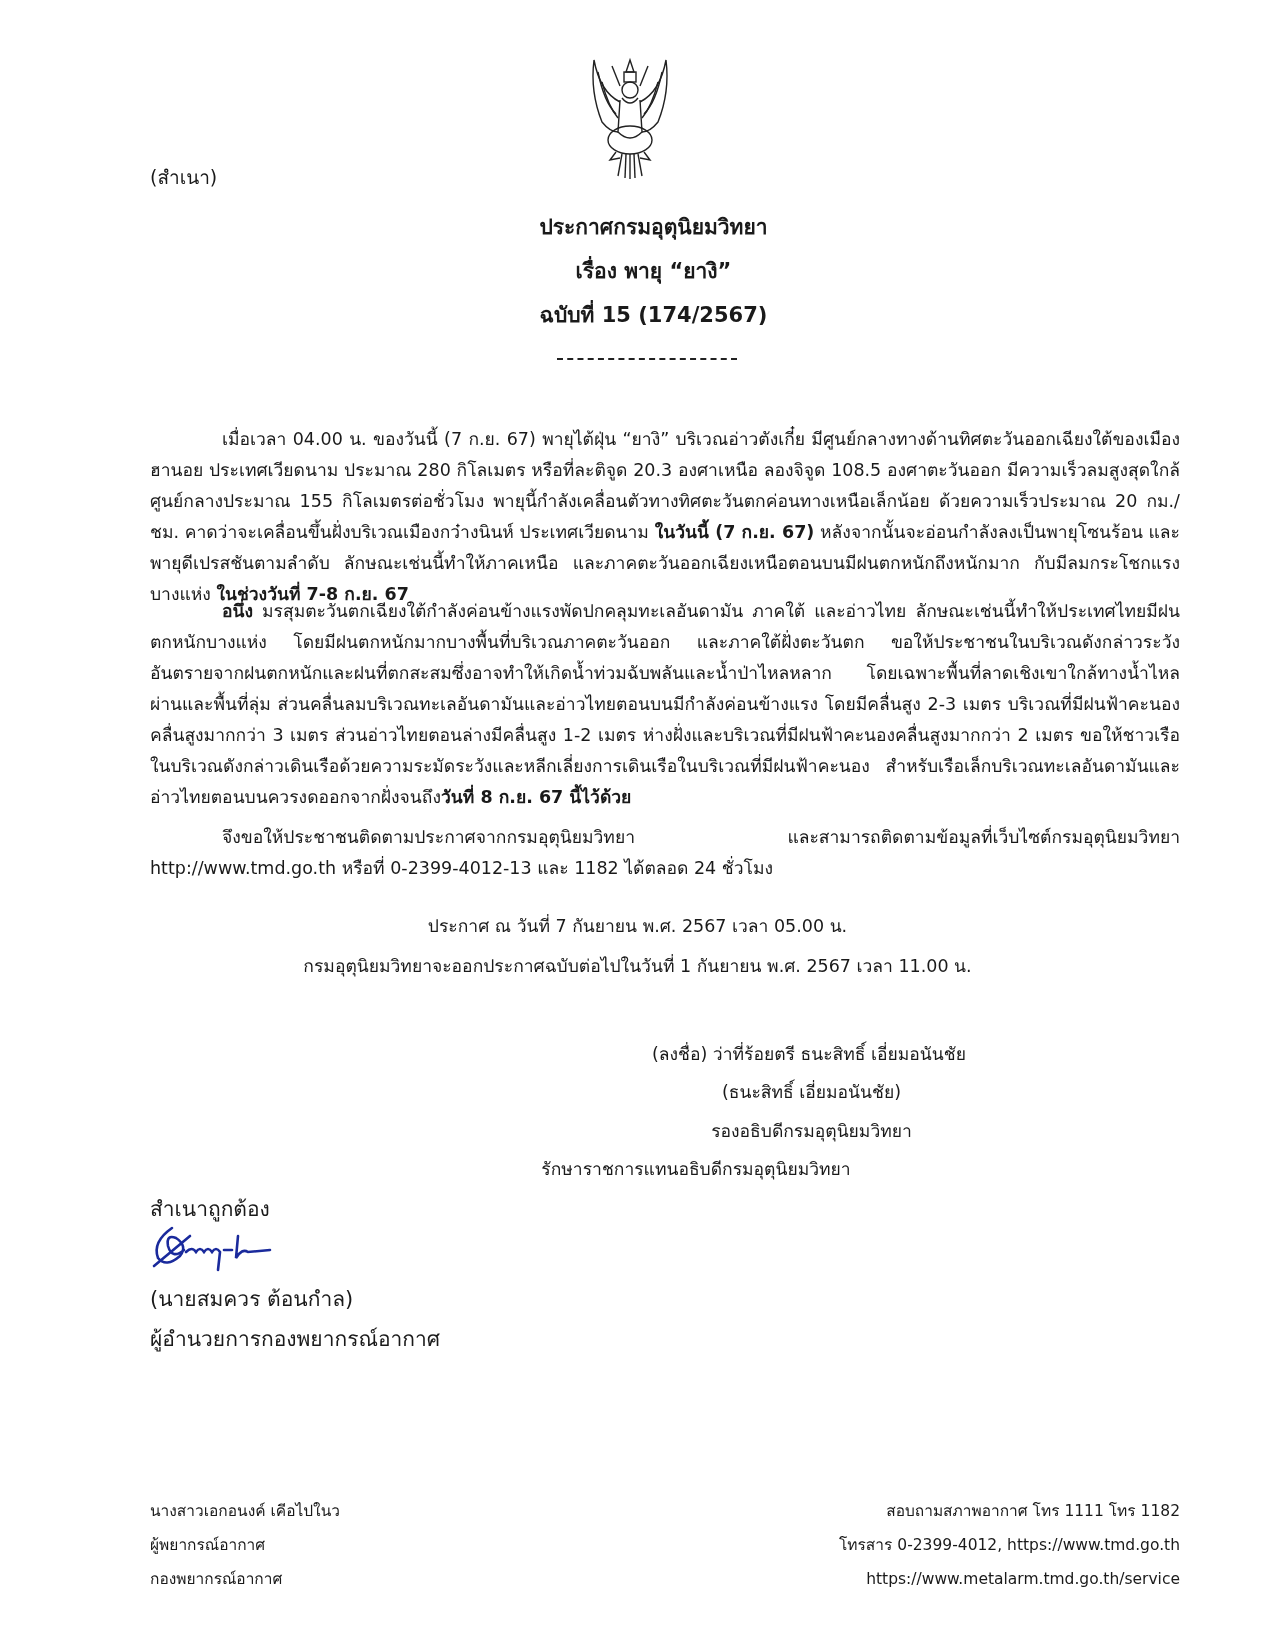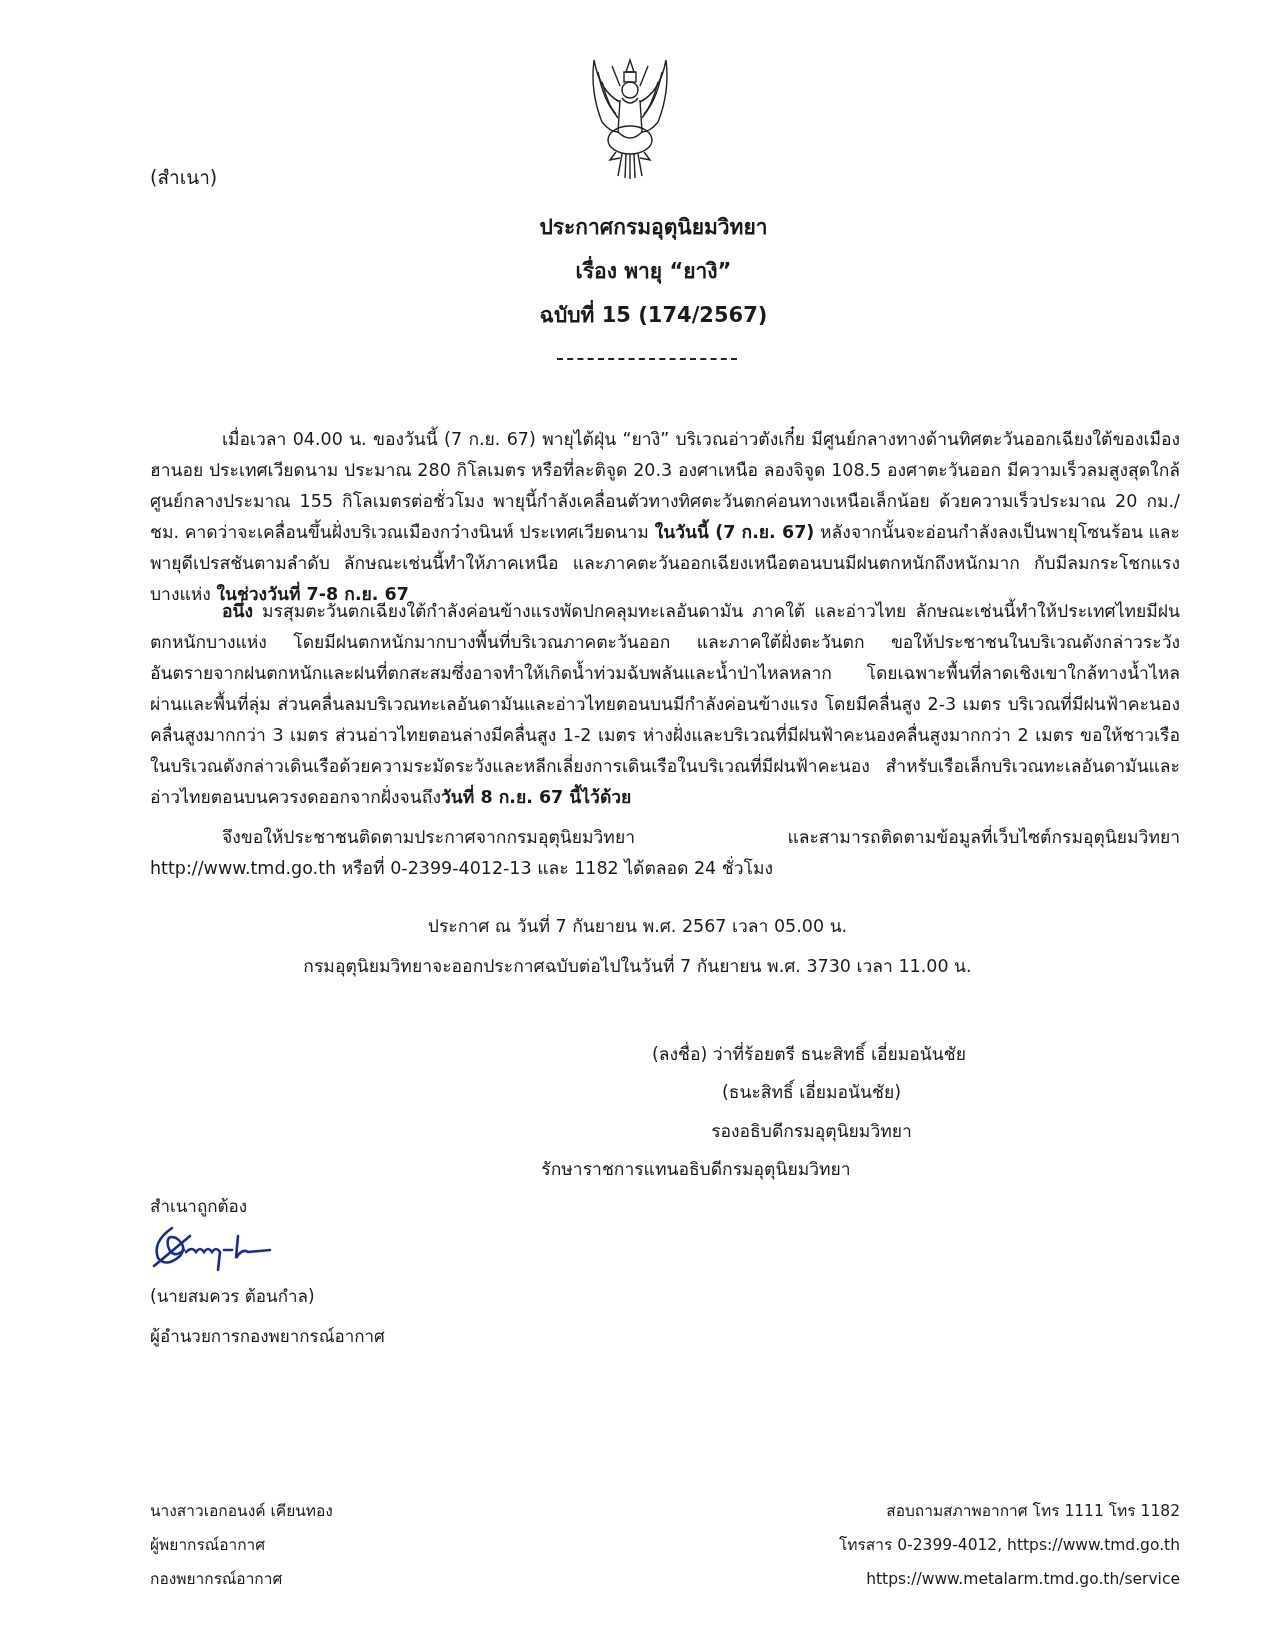--- a/index.html
+++ b/index.html
@@ -20,21 +20,21 @@
   .indent { display: inline-block; width: 72px; }
   b { font-weight: bold; }
   .center-line { left: 0; width: 1275px; text-align: center; font-size: 17.5px; }
   .announce1 { top: 912px; }
   .announce2 { top: 952px; }
   .sig { font-size: 17.5px; }
   .sig1 { left: 652px; top: 1040px; }
   .sig2 { left: 0; width: 1275px; padding-left: 348px; box-sizing: border-box; text-align: center; top: 1078px; }
   .sig3 { left: 0; width: 1275px; padding-left: 348px; box-sizing: border-box; text-align: center; top: 1117px; }
   .sig4 { left: 0; width: 1044px; padding-left: 348px; box-sizing: border-box; text-align: center; top: 1155px; }
-  .cert { left: 150px; font-size: 17px; }
+  .cert { left: 150px; font-size: 21px; }
   .cert1 { top: 1192px; }
   .signature { left: 150px; top: 1222px; width: 130px; height: 52px; }
   .cert2 { top: 1282px; }
   .cert3 { top: 1322px; }
   .foot { font-size: 15.5px; line-height: 34px; }
   .foot-left { left: 150px; top: 1494px; }
   .foot-right { right: 95px; top: 1494px; text-align: right; }
 </style>
 </head>
 <body>
@@ -80,21 +80,21 @@
 
 <div class="abs body p2">
   <span class="indent"></span><b>อนึ่ง</b><span> มรสุมตะวันตกเฉียงใต้กำลังค่อนข้างแรงพัดปกคลุมทะเลอันดามัน ภาคใต้ และอ่าวไทย ลักษณะเช่นนี้ทำให้ประเทศไทยมีฝนตกหนักบางแห่ง โดยมีฝนตกหนักมากบางพื้นที่บริเวณภาคตะวันออก และภาคใต้ฝั่งตะวันตก ขอให้ประชาชนในบริเวณดังกล่าวระวังอันตรายจากฝนตกหนักและฝนที่ตกสะสมซึ่งอาจทำให้เกิดน้ำท่วมฉับพลันและน้ำป่าไหลหลาก โดยเฉพาะพื้นที่ลาดเชิงเขาใกล้ทางน้ำไหลผ่านและพื้นที่ลุ่ม ส่วนคลื่นลมบริเวณทะเลอันดามันและอ่าวไทยตอนบนมีกำลังค่อนข้างแรง โดยมีคลื่นสูง 2-3 เมตร บริเวณที่มีฝนฟ้าคะนองคลื่นสูงมากกว่า 3 เมตร ส่วนอ่าวไทยตอนล่างมีคลื่นสูง 1-2 เมตร ห่างฝั่งและบริเวณที่มีฝนฟ้าคะนองคลื่นสูงมากกว่า 2 เมตร ขอให้ชาวเรือในบริเวณดังกล่าวเดินเรือด้วยความระมัดระวังและหลีกเลี่ยงการเดินเรือในบริเวณที่มีฝนฟ้าคะนอง สำหรับเรือเล็กบริเวณทะเลอันดามันและอ่าวไทยตอนบนควรงดออกจากฝั่งจนถึง</span><b>วันที่ 8 ก.ย. 67 นี้ไว้ด้วย</b>
 </div>
 
 <div class="abs body p3">
   <span class="indent"></span><span>จึงขอให้ประชาชนติดตามประกาศจากกรมอุตุนิยมวิทยา และสามารถติดตามข้อมูลที่เว็บไซต์กรมอุตุนิยมวิทยา http://www.tmd.go.th หรือที่ 0-2399-4012-13 และ 1182 ได้ตลอด 24 ชั่วโมง</span>
 </div>
 
 <div class="abs center-line announce1">ประกาศ ณ วันที่ 7 กันยายน พ.ศ. 2567 เวลา 05.00 น.</div>
-<div class="abs center-line announce2">กรมอุตุนิยมวิทยาจะออกประกาศฉบับต่อไปในวันที่ 7 กันยายน พ.ศ. 3730 เวลา 11.00 น.</div>
+<div class="abs center-line announce2">กรมอุตุนิยมวิทยาจะออกประกาศฉบับต่อไปในวันที่ 1 กันยายน พ.ศ. 2567 เวลา 11.00 น.</div>
 
 <div class="abs sig sig1">(ลงชื่อ)  ว่าที่ร้อยตรี ธนะสิทธิ์ เอี่ยมอนันชัย</div>
 <div class="abs sig sig2">(ธนะสิทธิ์ เอี่ยมอนันชัย)</div>
 <div class="abs sig sig3">รองอธิบดีกรมอุตุนิยมวิทยา</div>
 <div class="abs sig sig4">รักษาราชการแทนอธิบดีกรมอุตุนิยมวิทยา</div>
 
 <div class="abs cert cert1">สำเนาถูกต้อง</div>
 <div class="abs signature">
   <svg width="130" height="52" viewBox="0 0 130 52">
     <g fill="none" stroke="#1a2a9c" stroke-width="2.6" stroke-linecap="round">
@@ -103,21 +103,21 @@
       <path d="M36 30 Q42 24 46 30 Q50 24 54 30 Q58 24 62 30 Q66 24 70 30 L68 48"></path>
       <path d="M74 28 L82 28"></path>
       <path d="M88 14 L86 36 Q92 26 98 30 L120 28"></path>
     </g>
   </svg>
 </div>
 <div class="abs cert cert2">(นายสมควร ต้อนกำล)</div>
 <div class="abs cert cert3">ผู้อำนวยการกองพยากรณ์อากาศ</div>
 
 <div class="abs foot foot-left">
-  <div>นางสาวเอกอนงค์ เคียนทอง</div>
+  <div>นางสาวเอกอนงค์ เคีอไปในว</div>
   <div>ผู้พยากรณ์อากาศ</div>
   <div>กองพยากรณ์อากาศ</div>
 </div>
 
 <div class="abs foot foot-right">
   <div>สอบถามสภาพอากาศ โทร 1111 โทร 1182</div>
   <div>โทรสาร 0-2399-4012, https://www.tmd.go.th</div>
   <div>https://www.metalarm.tmd.go.th/service</div>
 </div>
 

